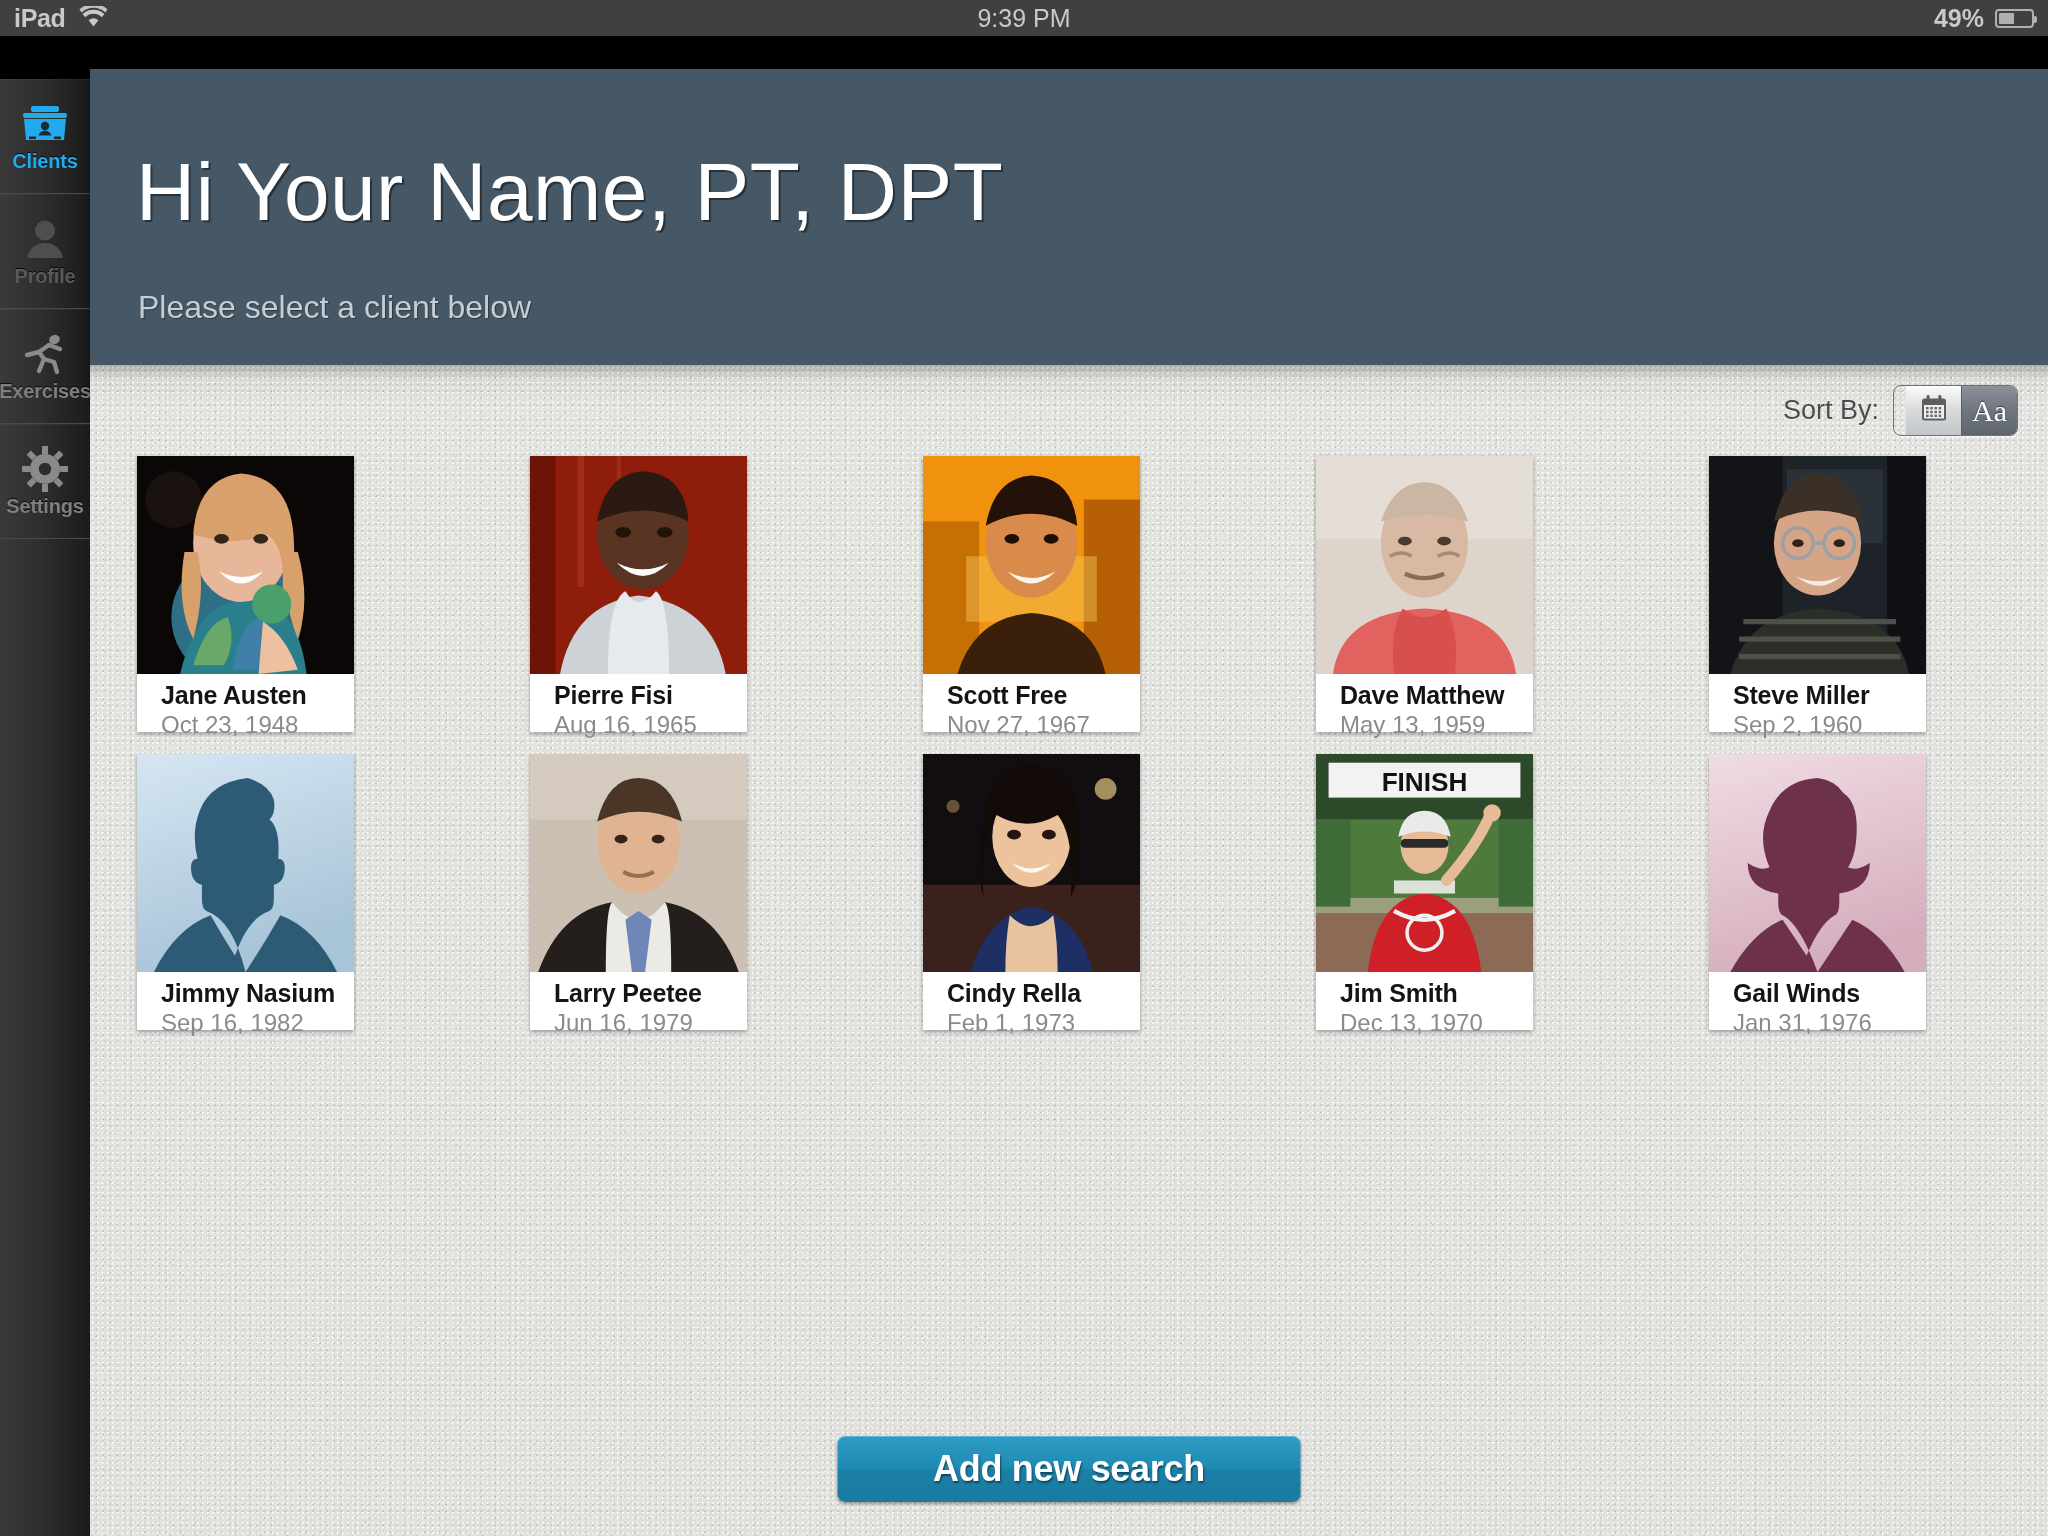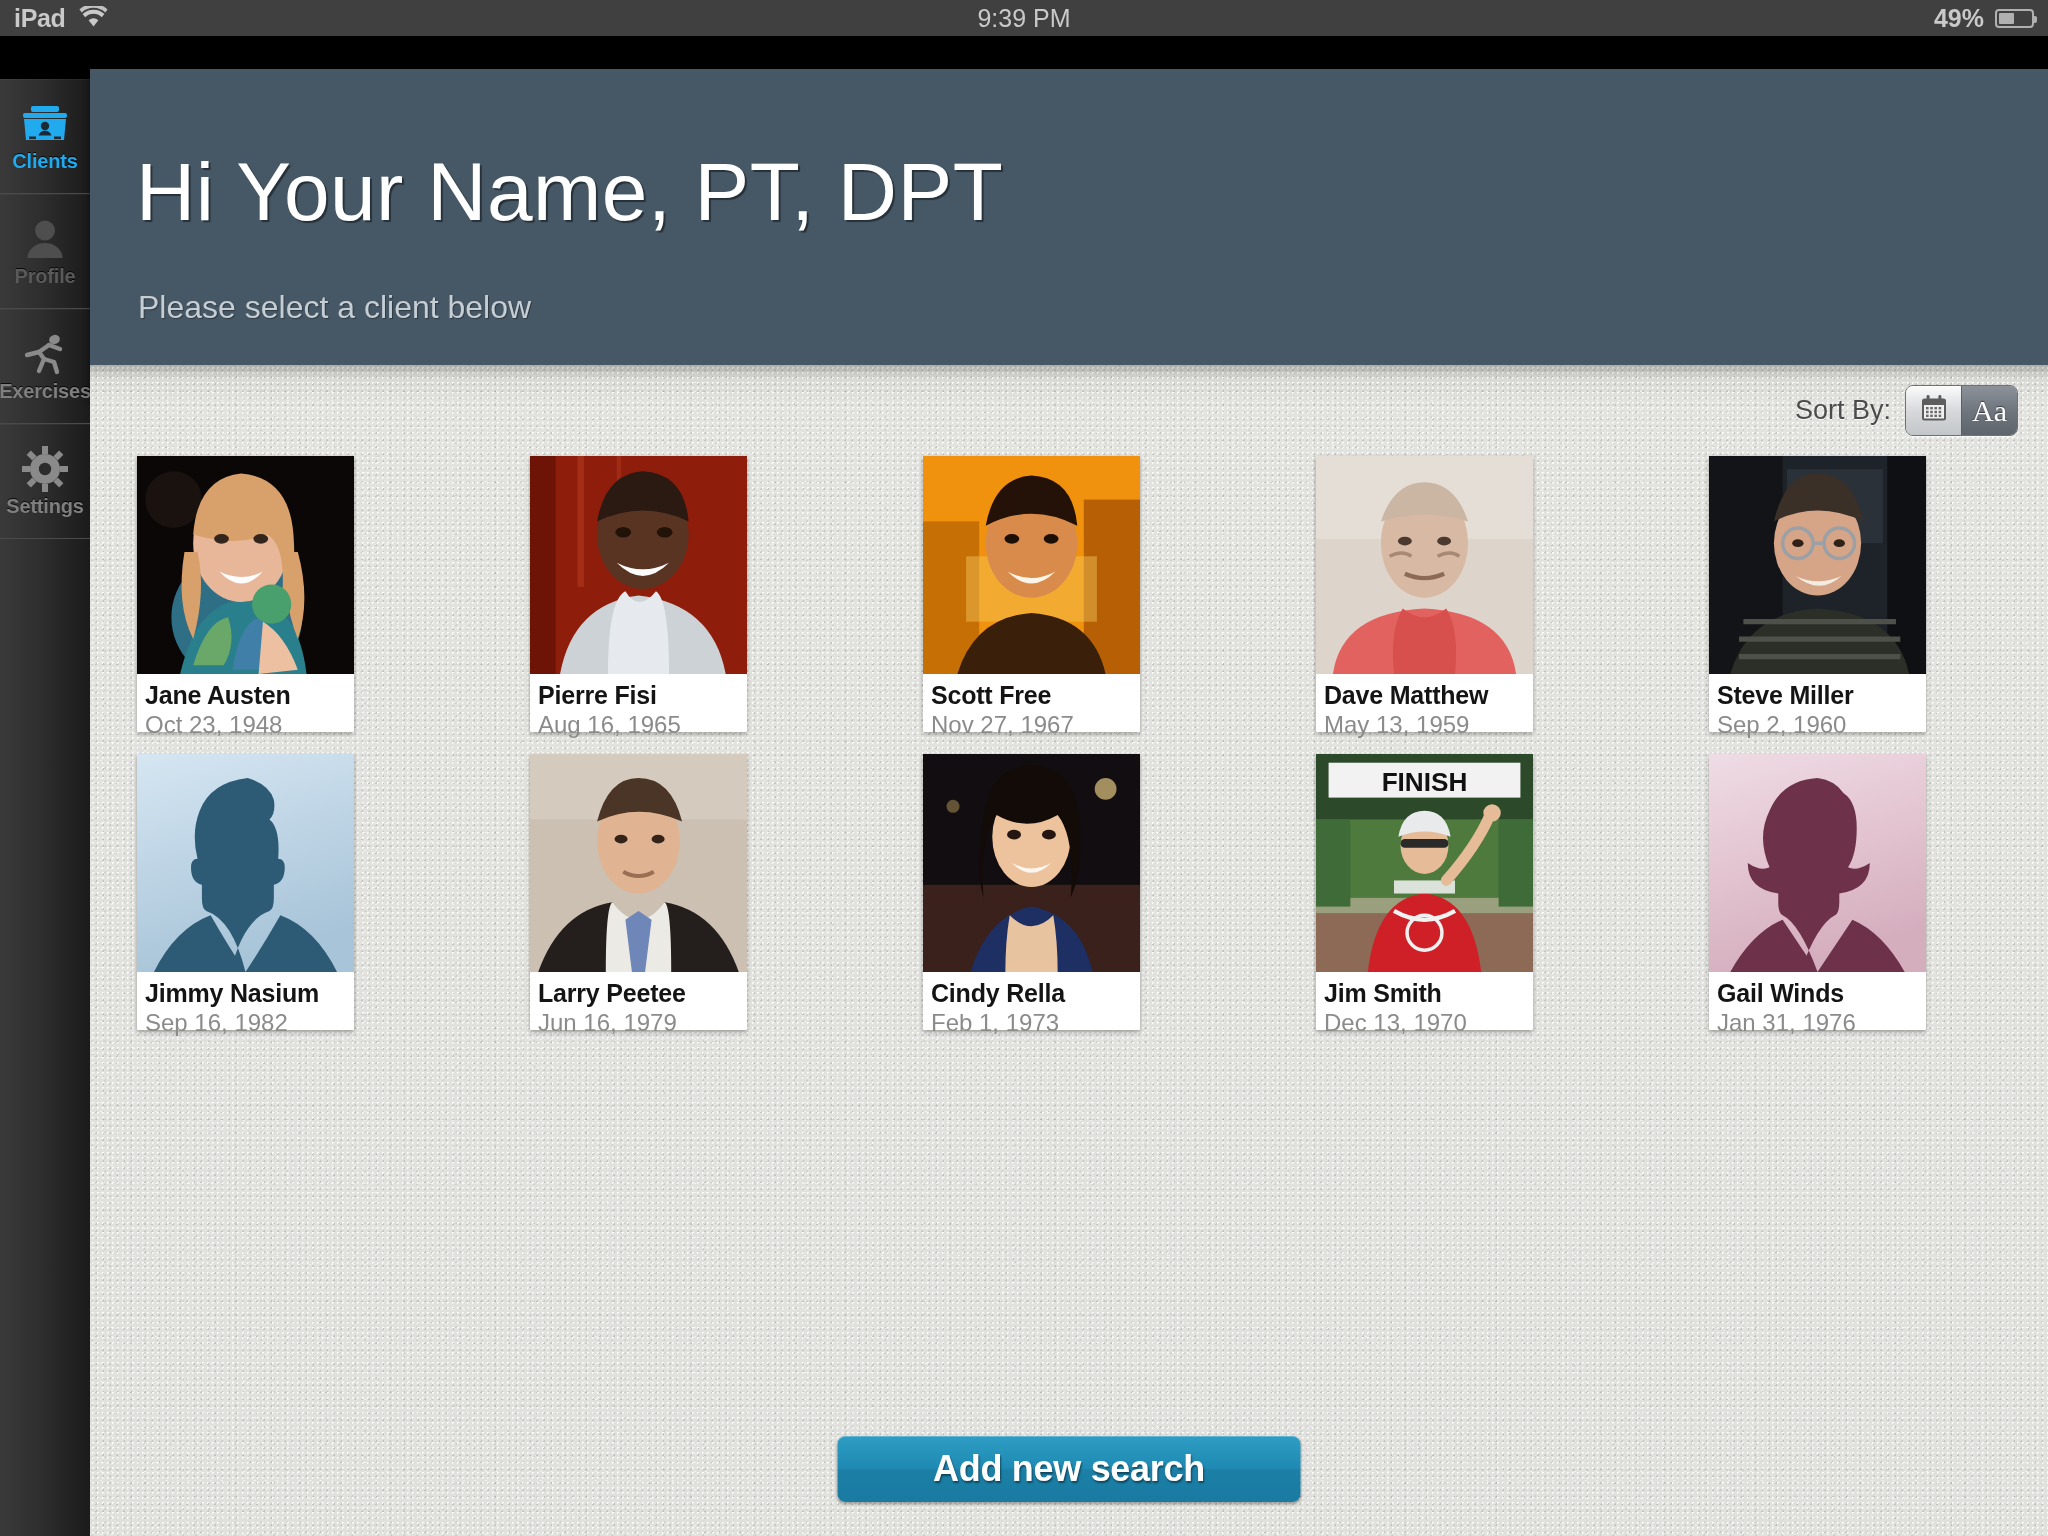--- a/index.html
+++ b/index.html
@@ -242,20 +242,21 @@
     color: #4c4c4c;
     text-shadow: 0 1px 0 rgba(255,255,255,0.8);
   }
   .segmented {
     display: flex;
     height: 49px;
     border: 1px solid #6d7279;
     border-radius: 8px;
     overflow: hidden;
     box-shadow: 0 1px 0 rgba(255,255,255,0.7);
+    padding-left: 12px;
   }
   .seg {
     width: 55px;
     display: flex;
     align-items: center;
     justify-content: center;
     cursor: pointer;
   }
   .seg.off {
     background: linear-gradient(to bottom, #fbfbfb 0%, #d6d8da 52%, #c3c6c9 100%);
@@ -292,21 +293,21 @@
   }
   .card .photo {
     width: 217px;
     height: 218px;
     overflow: hidden;
     position: relative;
     background: #bef264;
   }
   .card .photo svg, .card .photo .ph { display:block; width:100%; height:100%; }
   .card .meta {
-    padding: 8px 12px 12px 8px;
+    padding: 8px 12px 12px 24px;
     height: 58px;
     box-sizing: border-box;
   }
   .card .cname {
     font-size: 25px;
     font-weight: bold;
     color: #141414;
     letter-spacing: -0.2px;
     line-height: 1.1;
     white-space: nowrap;

